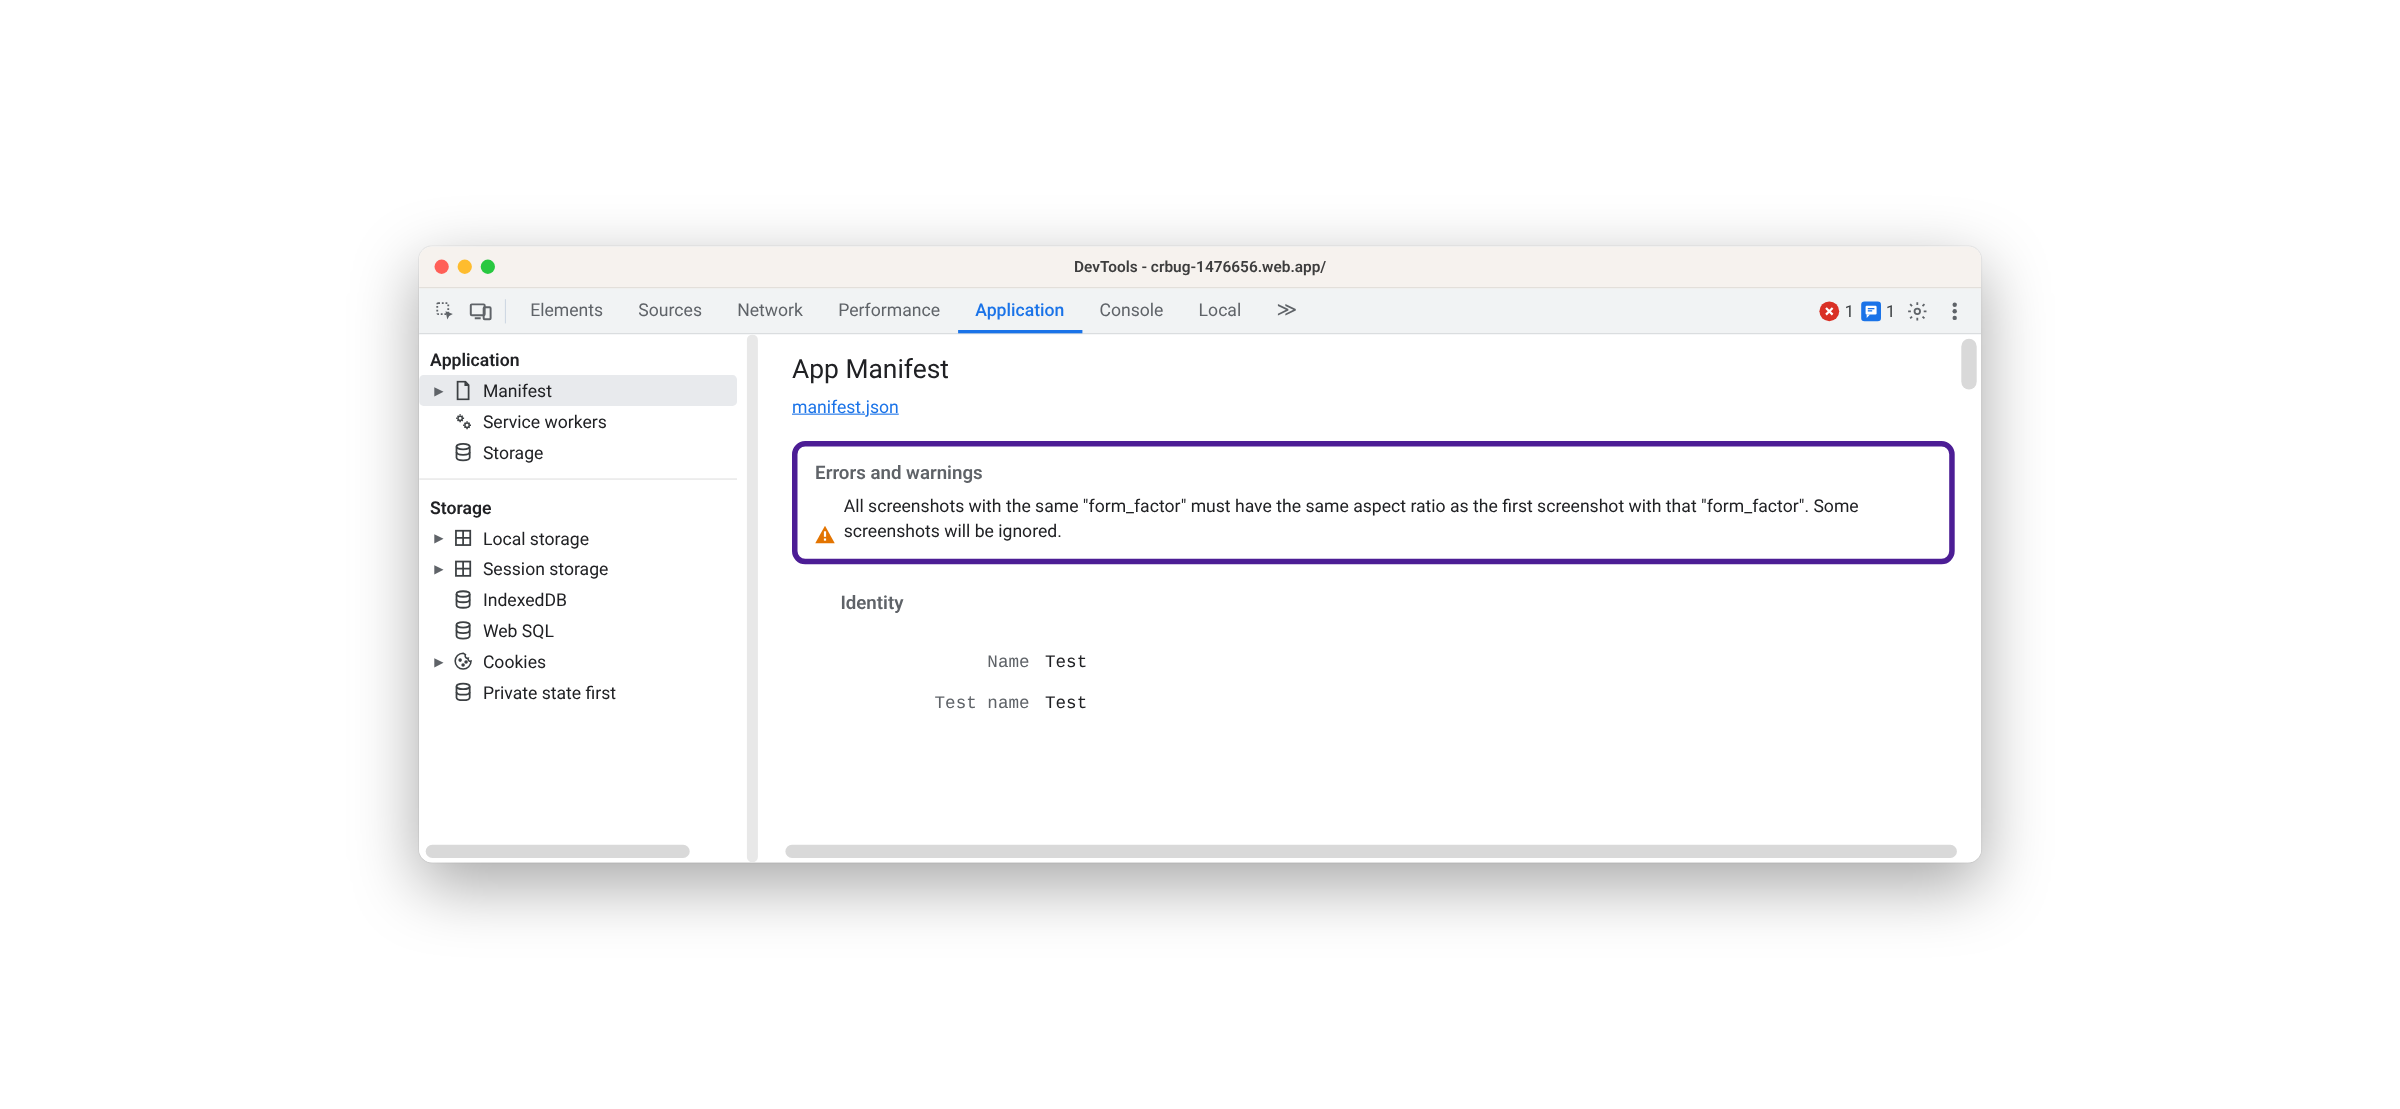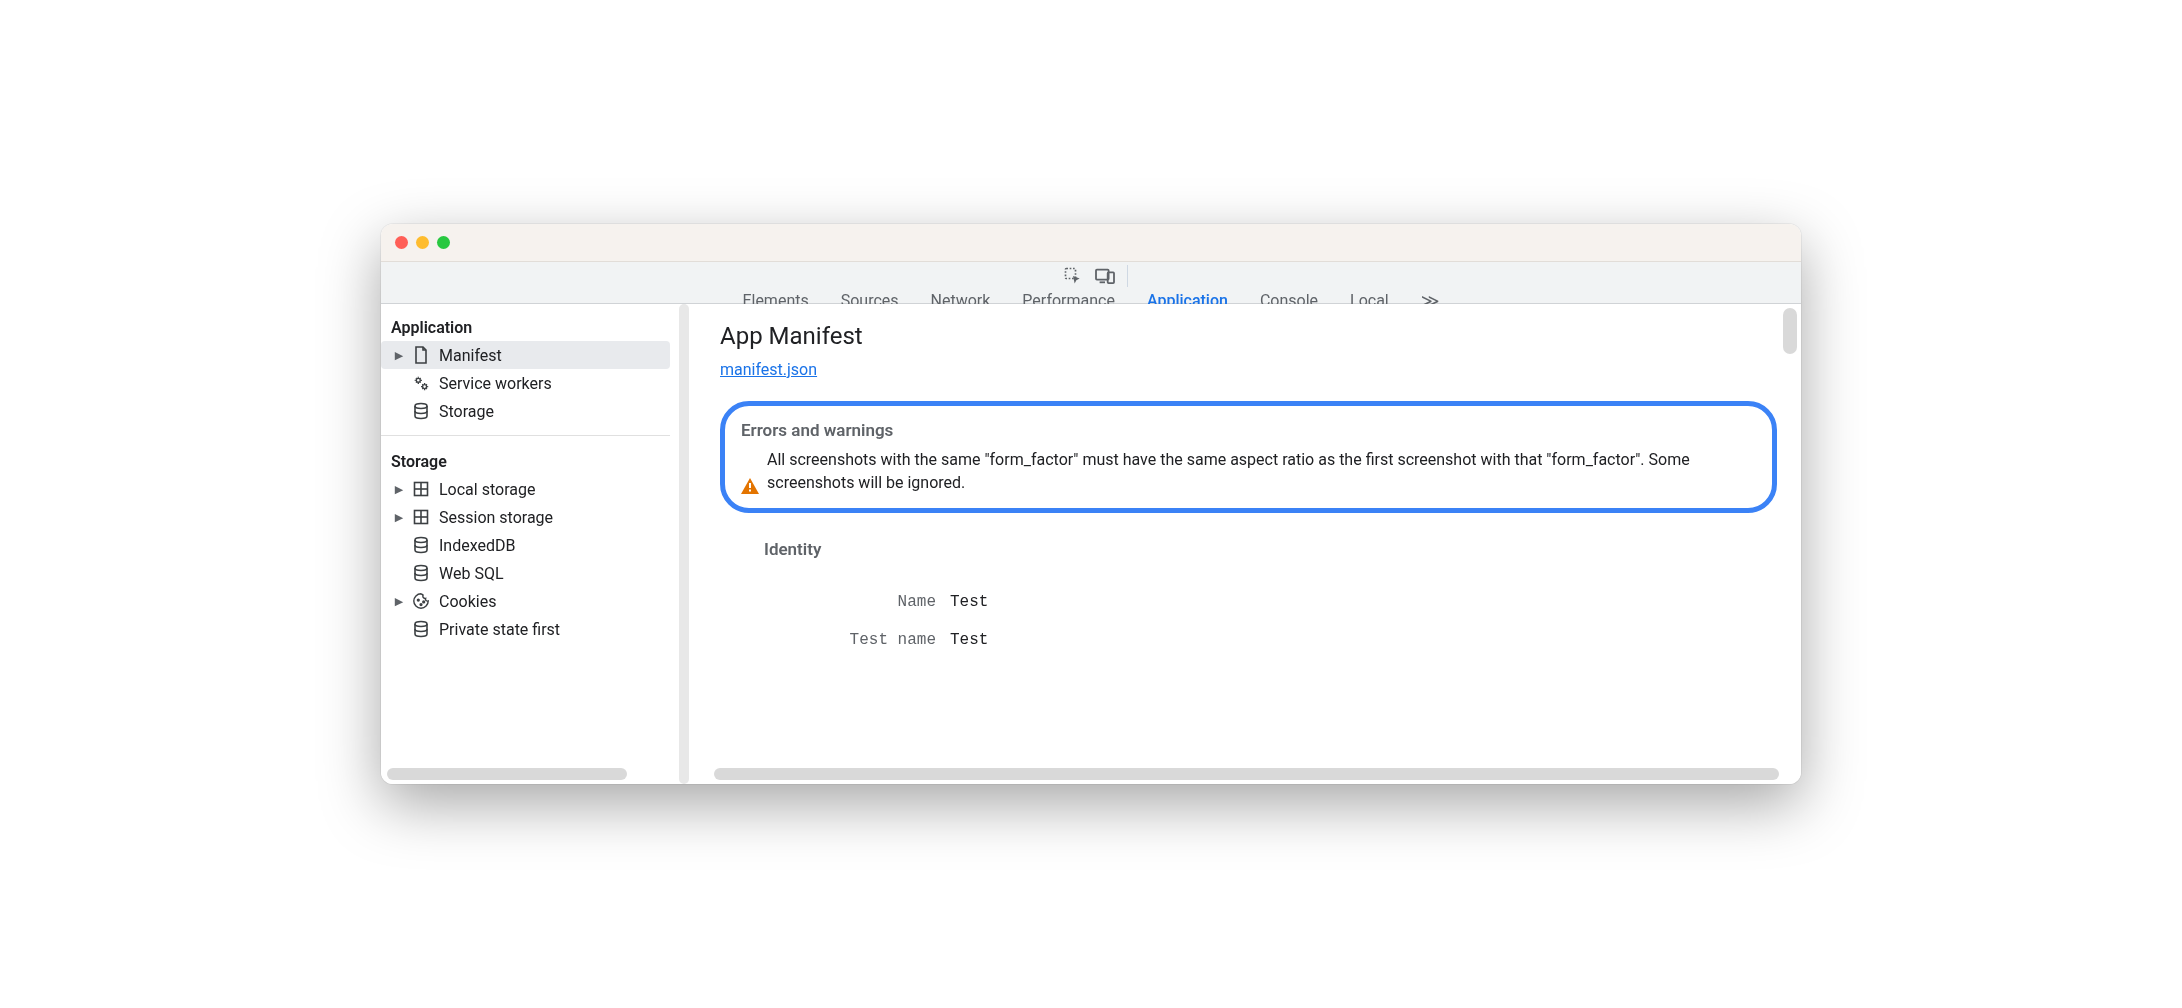--- a/index.html
+++ b/index.html
@@ -33,21 +33,21 @@
 .tl-red { background: #ff5f57; }
 .tl-yellow { background: #febc2e; }
 .tl-green { background: #28c840; }
 .titlebar-title {
   position: absolute; left: 0; right: 0;
   text-align: center; font-size: 14px; font-weight: 600; color: #3d3d3d;
   pointer-events: none;
 }
 .toolbar {
   display: flex; align-items: center; height: 42px;
-  background: #f1f3f4; border-bottom: 1px solid #d0d3d6; flex-direction: column;
+  background: #f1f3f4; border-bottom: 1px solid #d0d3d6;
 }
 .toolbar-left { display: flex; align-items: center; padding-left: 8px; }
 .tb-icon-btn {
   width: 28px; height: 28px; display:flex; align-items:center; justify-content:center;
   margin: 0 2px; color:#5f6368;
 }
 .vdiv { width:1px; height:22px; background:#cfd8e3; margin:0 6px; }
 .tabs { display:flex; align-items:stretch; height:100%; }
 .tab {
   padding: 0 16px; display:flex; align-items:center;
@@ -88,21 +88,21 @@
 }
 .vsplit::before {
   content:""; position:absolute; left:3px; top:0; bottom:0; width:10px; background:#e8e8e8; border-radius:6px;
 }
 .main {
   flex:1; overflow-y:auto; padding: 18px 24px 10px 28px; position:relative;
 }
 .page-heading { font-size:24px; font-weight:400; color:#202124; margin-bottom:10px; }
 .manifest-link { color:#1a73e8; font-size:16px; text-decoration:underline; }
 .callout {
-  border: 5px solid #3b82f6; border-radius:29px; padding:14px 16px; margin-top:22px;
+  border: 5px solid #4c1d95; border-radius:12px; padding:14px 16px; margin-top:22px;
 }
 .callout-title { font-size:17px; font-weight:600; color:#5f6368; margin-bottom:8px; }
 .warning-row { display:flex; align-items:flex-end; gap:8px; font-size:16px; color:#202124; line-height:1.45; }
 .warn-triangle { flex:0 0 auto; margin-top:3px;}
 .identity-title { font-size:17px; font-weight:600; color:#5f6368; margin-top:26px; margin-bottom:14px;margin-left:44px; }
 .kv-table { display:table; border-collapse:separate; border-spacing:0 20px; margin-left:90px;font-family:Liberation Mono, monospace;}
 .kv-row { display:table-row; }
 .kv-key { display:table-cell; text-align:right; color:#5f6368; font-size:16px; padding-right:14px; min-width:140px;}
 .kv-val { display:table-cell; text-align:right; color:#202124; font-size:16px; }
 .hscroll-track {
@@ -117,20 +117,21 @@
 <body>
 
 <div class="window">
 
   <div class="titlebar">
     <div class="traffic-lights">
       <div class="traffic-light tl-red"></div>
       <div class="traffic-light tl-yellow"></div>
       <div class="traffic-light tl-green"></div>
     </div>
+    <div class="titlebar-title">DevTools - crbug-1476656.web.app/</div>
   </div>
 
   <div class="toolbar">
     <div class="toolbar-left">
       <div class="tb-icon-btn">
         <svg width="20" height="20" viewBox="0 0 24 24" fill="none" stroke="#5f6368" stroke-width="2">
           <rect x="3" y="3" width="12" height="12" rx="1" stroke-dasharray="2 2"></rect>
           <path d="M12 12 L20 15 L16 17 L14 21 Z" fill="#5f6368" stroke="none"></path>
         </svg>
       </div>

